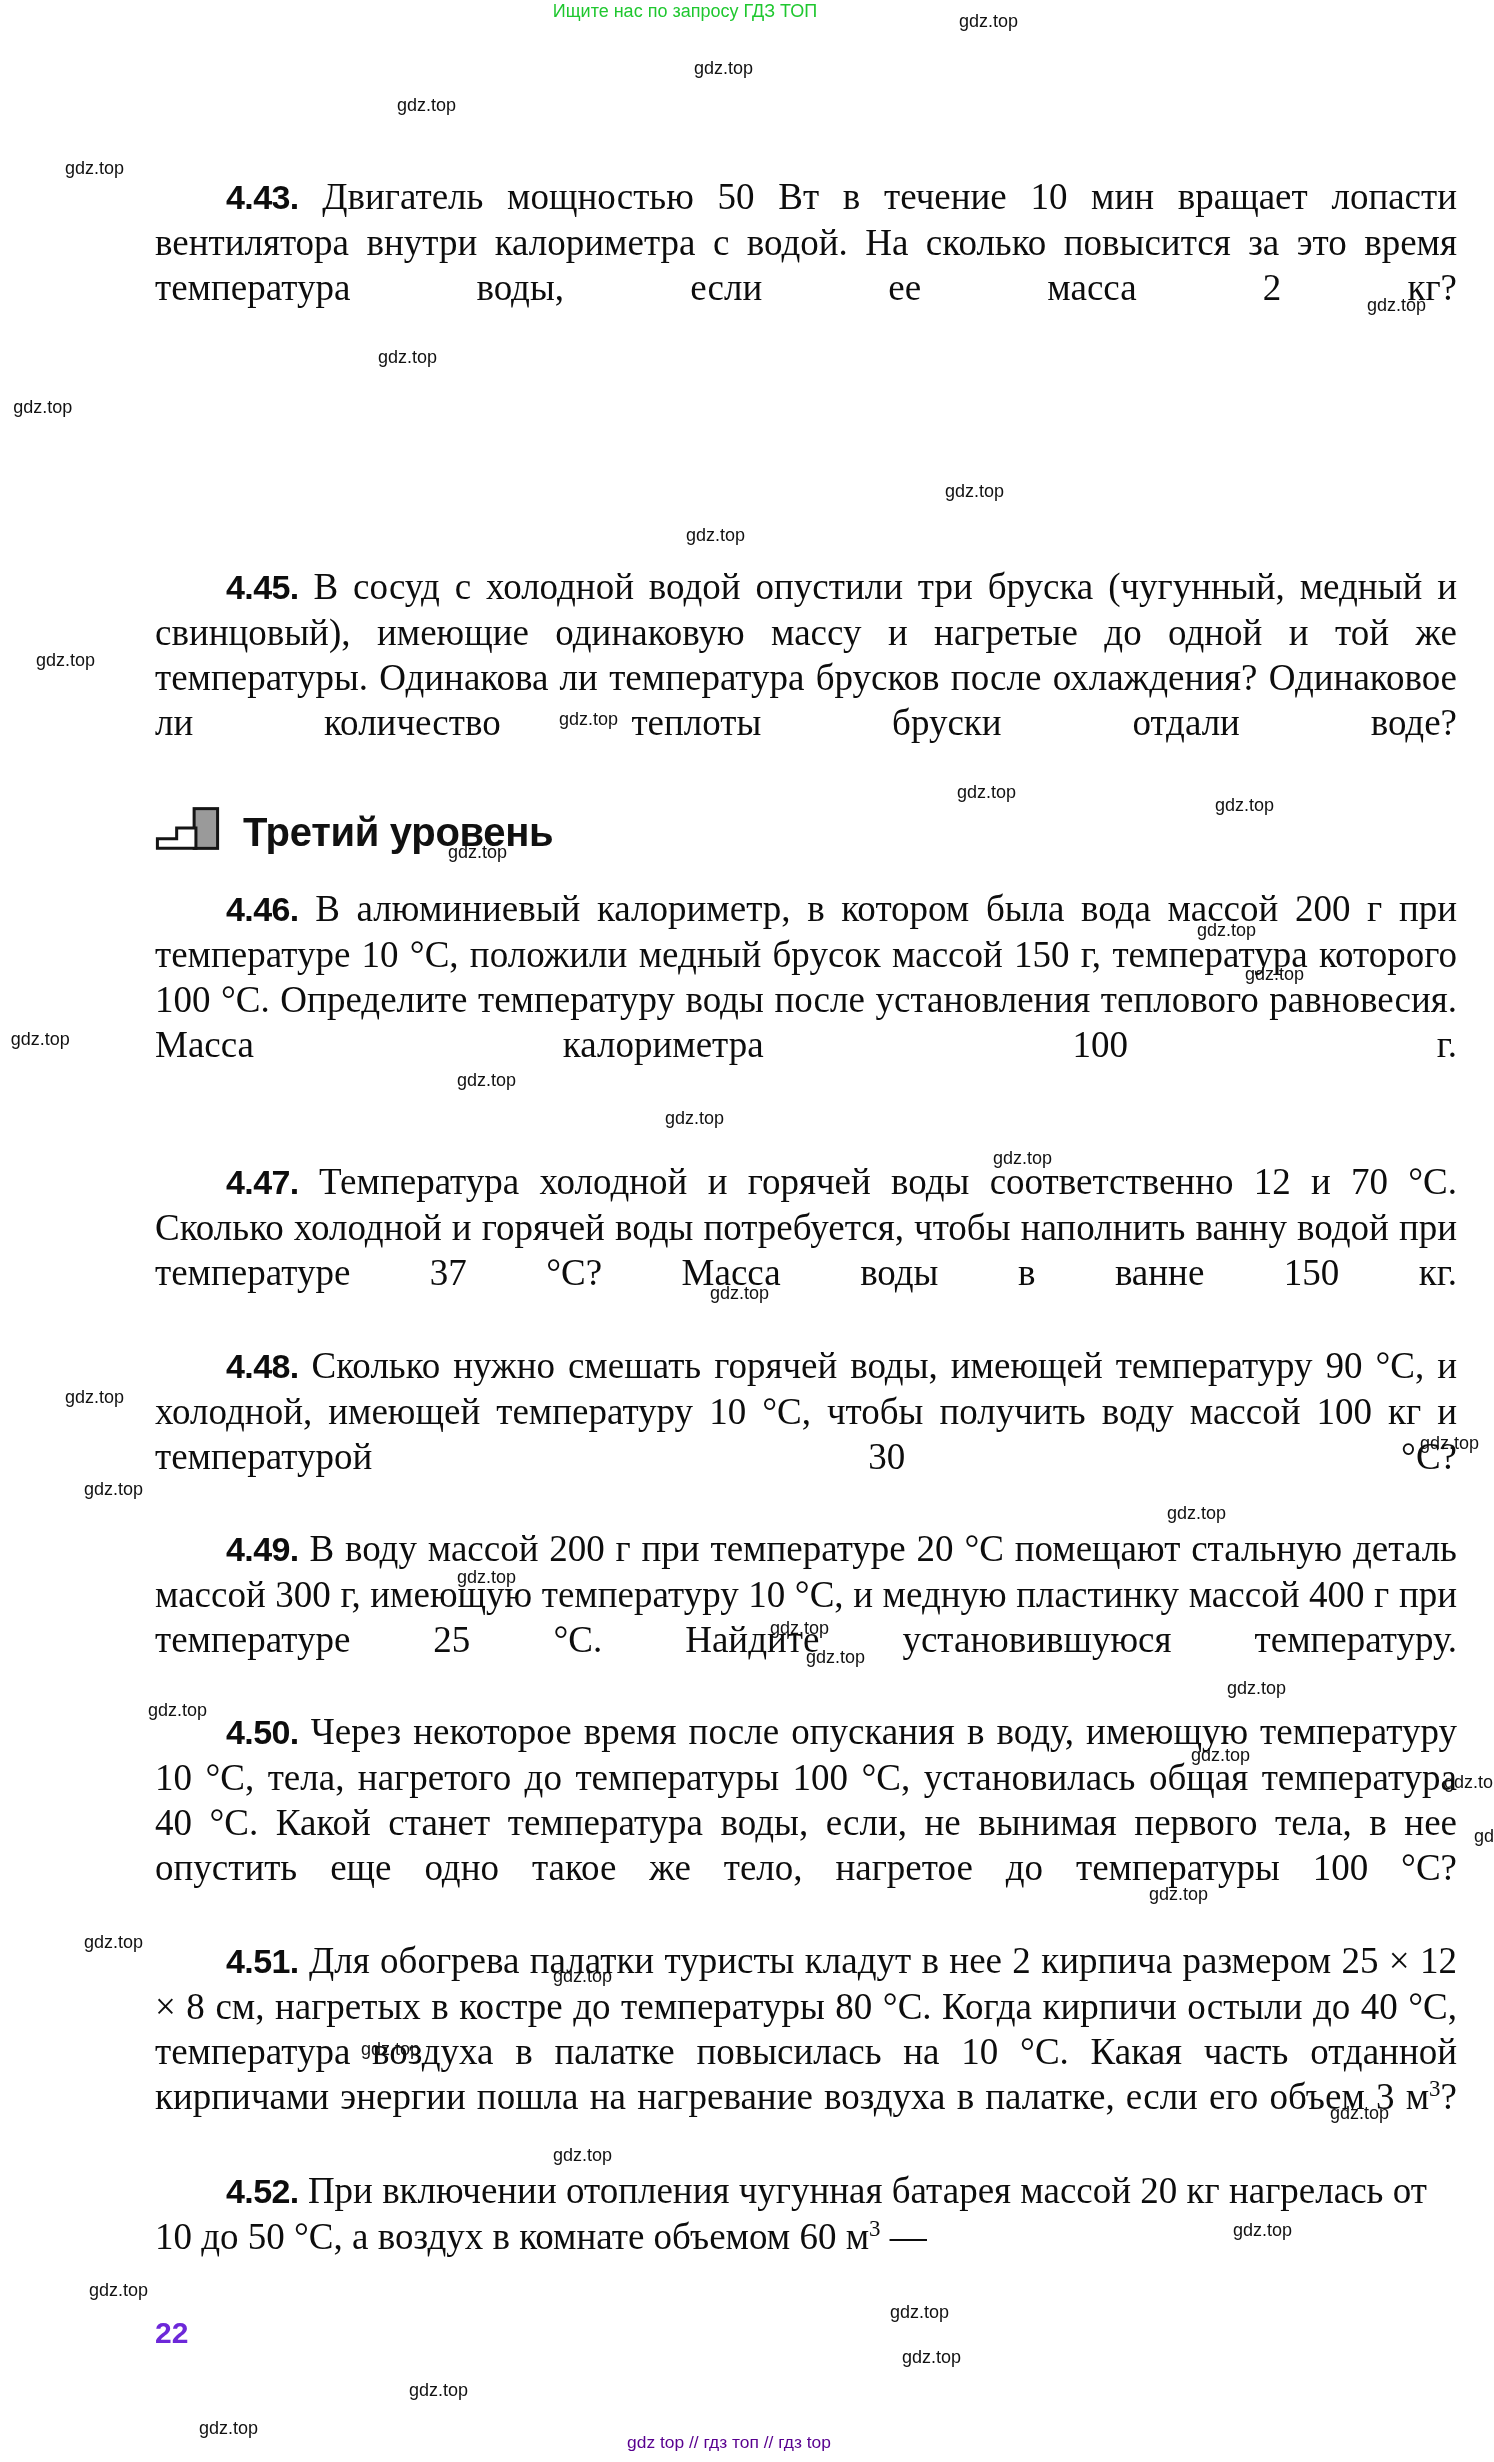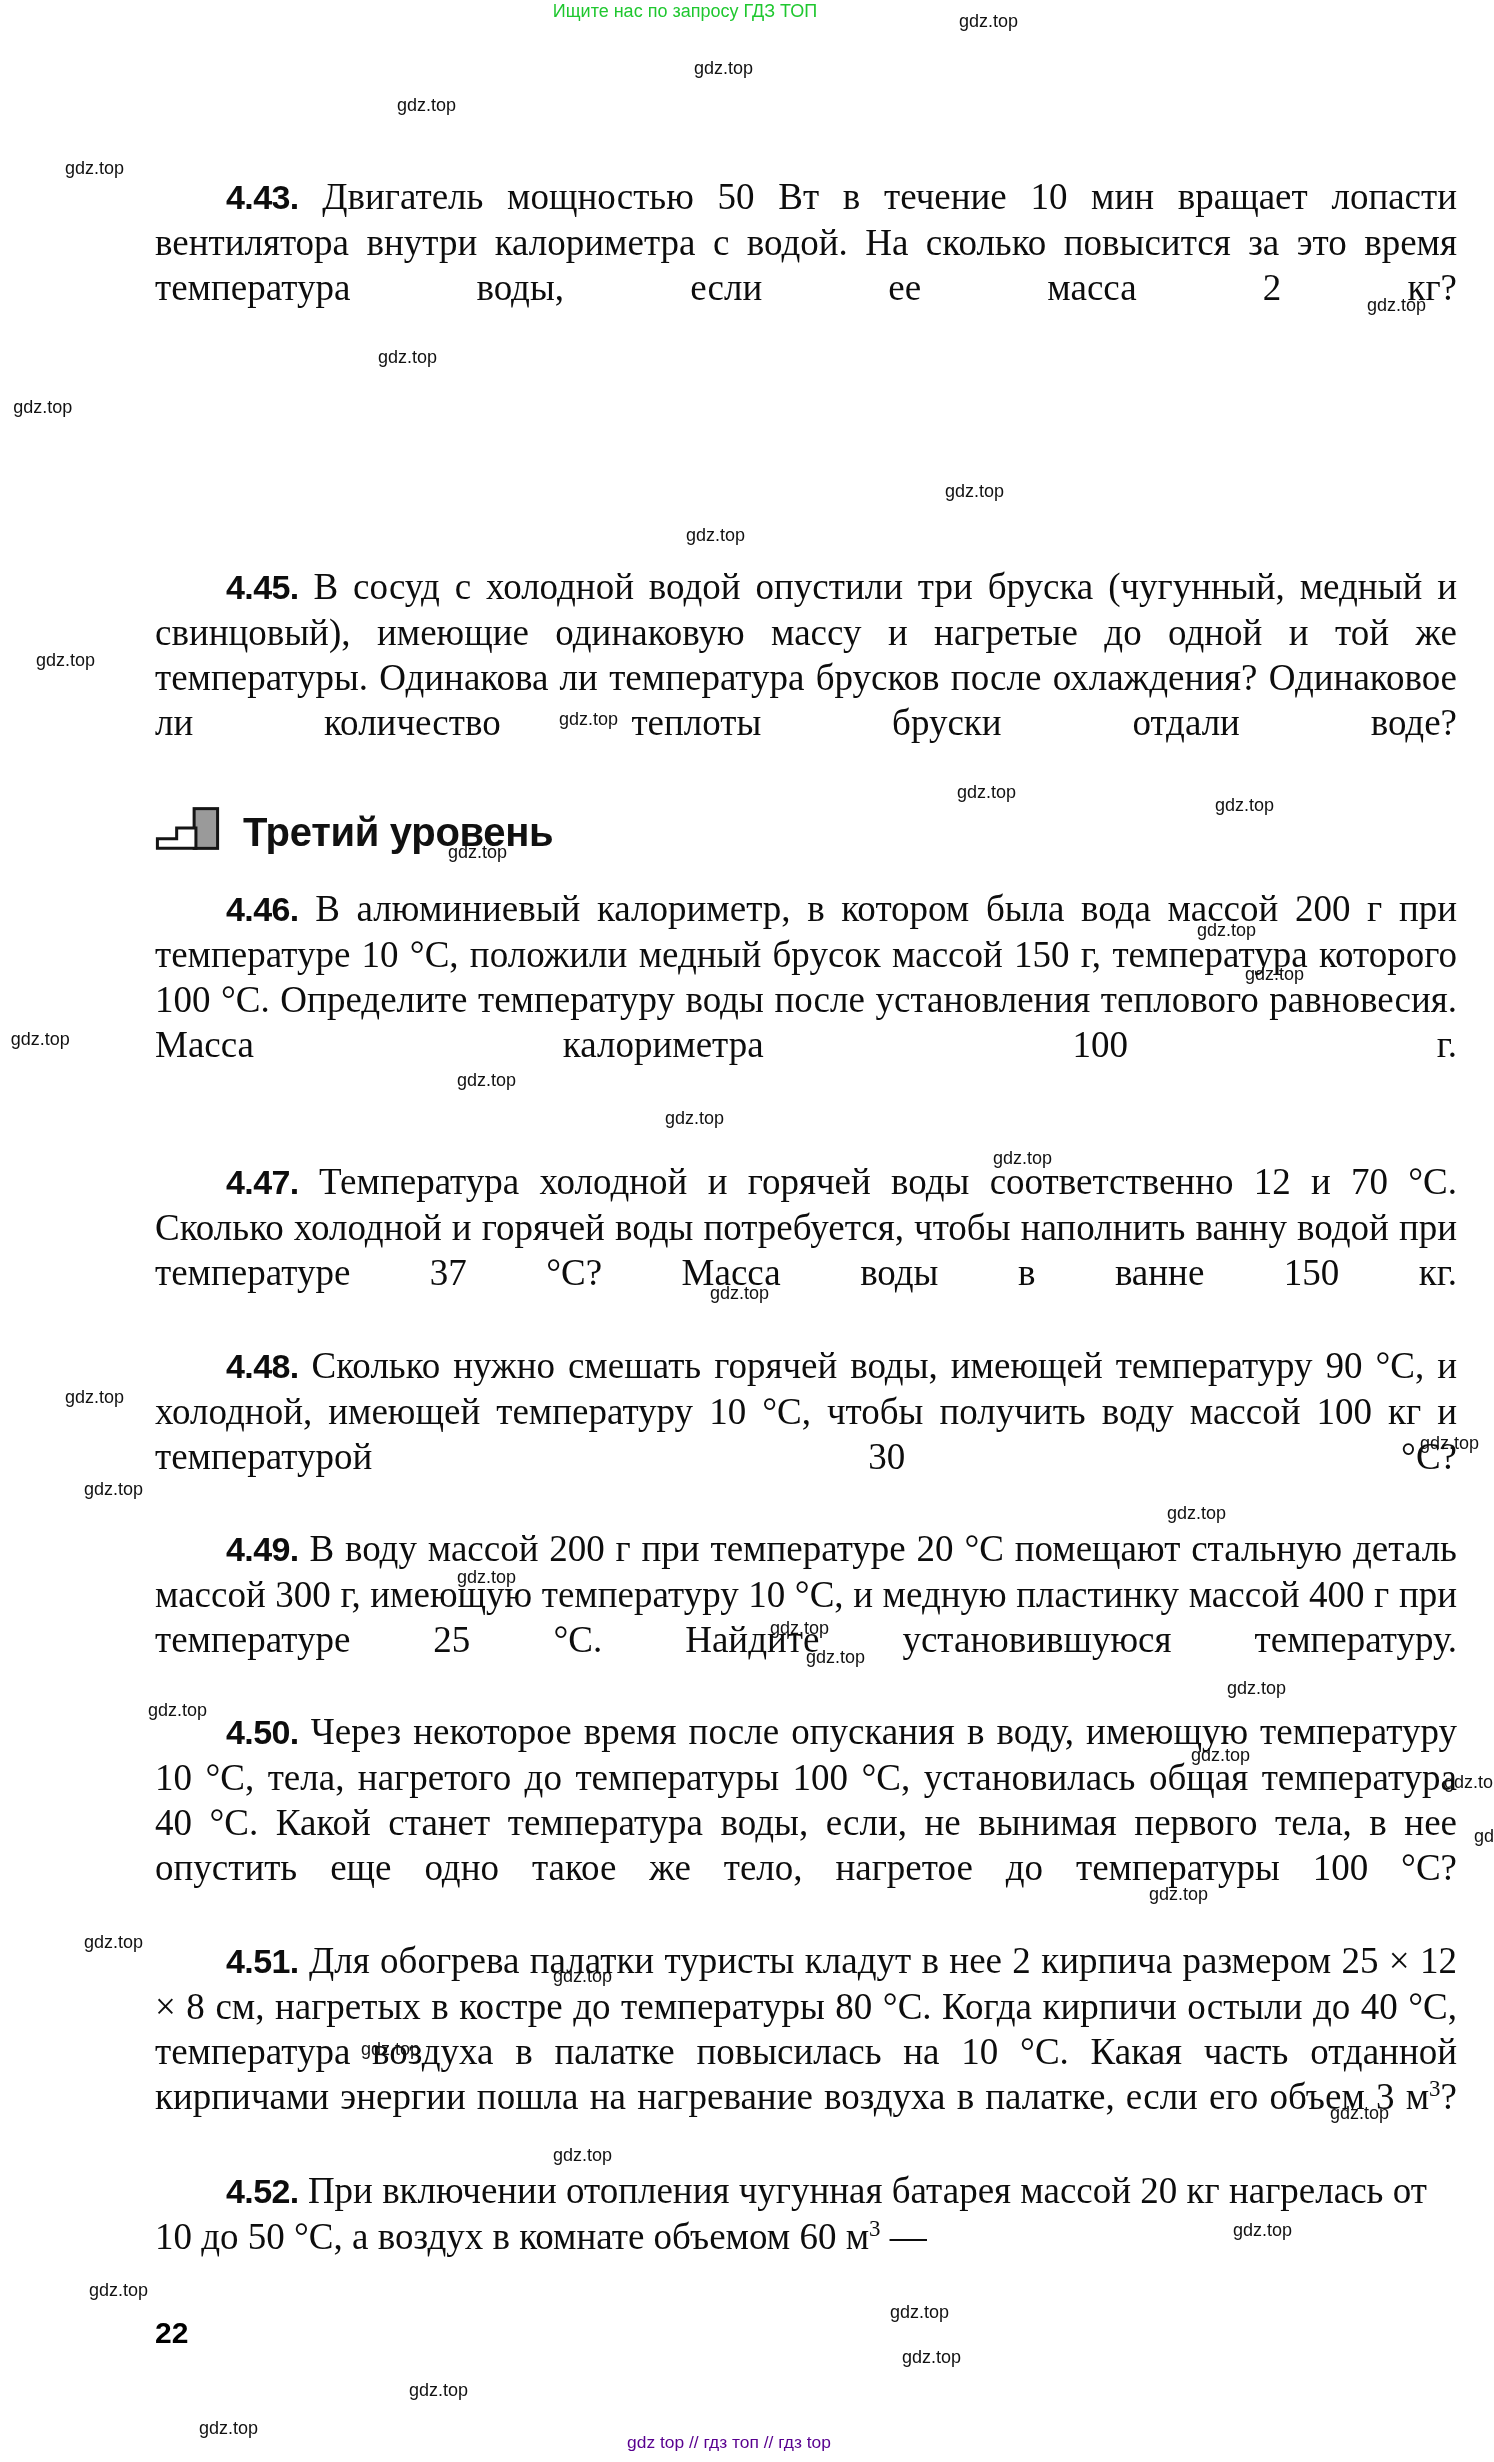--- a/index.html
+++ b/index.html
@@ -83,21 +83,21 @@
     letter-spacing:-0.3px;
   }
 
   
   .pageno {
     position:absolute;
     left:155px; top:2316px;
     font-family:"Liberation Sans", sans-serif;
     font-weight:bold;
     font-size:30px;
-    color:#000000;
+    color:#6d28d9;
   }
 
   
   .footer {
     position:absolute;
     left:0; top:2432px;
     width:1458px;
     text-align:center;
     color:#58008f;
     font-family:"Liberation Sans", sans-serif;

